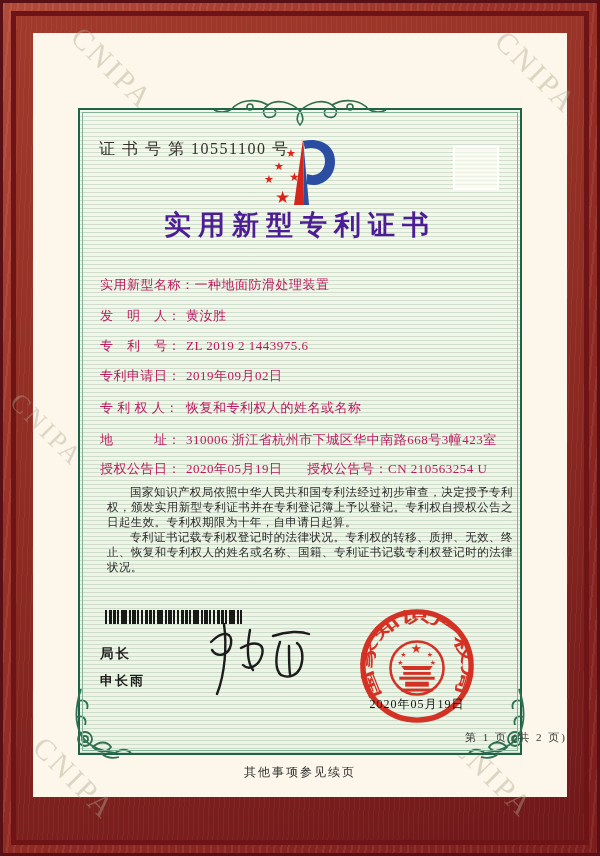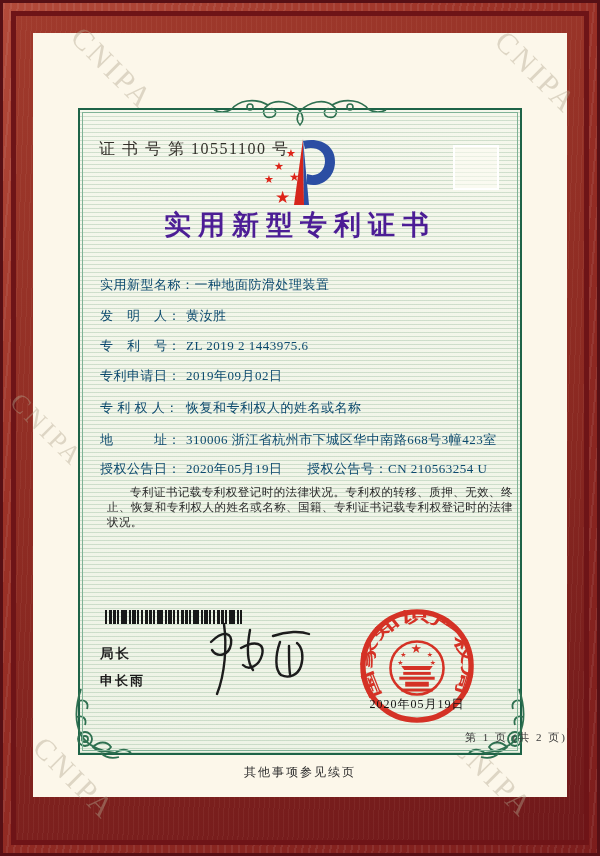--- a/index.html
+++ b/index.html
@@ -35,21 +35,21 @@
   .ornament-corner.left{left:-9px;}
   .ornament-corner.right{right:-9px;transform:scaleX(-1);}
   
   .cert-no{position:absolute;left:66px;top:106px;font-size:16px;letter-spacing:1.5px;color:#33302a;}
   .logo{position:absolute;left:230px;top:104px;width:80px;height:72px;}
   .title{position:absolute;left:0;right:0;top:174px;text-align:center;
          font-size:27px;font-weight:700;letter-spacing:7px;color:#4c1d95;}
   .white-box{position:absolute;left:420px;top:112px;width:46px;height:45px;
          background:rgba(255,253,246,.55);box-shadow:inset 0 0 0 2px rgba(255,255,255,.95);}
   
-  .frow{position:absolute;left:67px;font-size:13px;color:#0c4a6e;white-space:nowrap;letter-spacing:.5px;}
+  .frow{position:absolute;left:67px;font-size:13px;color:#be185d;white-space:nowrap;letter-spacing:.5px;}
   .f-label{display:inline-block;min-width:86px;}
   .pair2{position:absolute;left:207px;top:0;}
   
   .body-text{position:absolute;left:74px;width:406px;top:452px;
       font-size:11.5px;line-height:15px;color:#2b2b2b;text-align:justify;letter-spacing:.4px;}
   .body-text p{margin:0;text-indent:2em;}
   
   .barcode{position:absolute;left:72px;top:577px;width:137px;height:14px;
       background:
        repeating-linear-gradient(90deg,#191919 0 2px,transparent 2px 4px),
@@ -157,20 +157,21 @@
       <span class="f-label">地　　　址：</span><span>310006 浙江省杭州市下城区华中南路668号3幢423室</span>
     </div>
     <div class="frow" style="top:427px;width:440px;">
       <span class="f-label">授权公告日：</span><span>2020年05月19日</span>
       <span class="pair2">
         <span>授权公告号：</span><span>CN 210563254 U</span>
       </span>
     </div>
 
     <div class="body-text">
+      <p>国家知识产权局依照中华人民共和国专利法经过初步审查，决定授予专利权，颁发实用新型专利证书并在专利登记簿上予以登记。专利权自授权公告之日起生效。专利权期限为十年，自申请日起算。</p>
       <p>专利证书记载专利权登记时的法律状况。专利权的转移、质押、无效、终止、恢复和专利权人的姓名或名称、国籍、专利证书记载专利权登记时的法律状况。</p>
     </div>
 
     <div class="barcode"></div>
 
     <div class="signer-title">局长</div>
     <div class="signer-name">申长雨</div>
 
     <svg class="signature" viewBox="0 0 120 88">
       <g fill="none" stroke="#1c1c1c" stroke-width="2.4" stroke-linecap="round">

